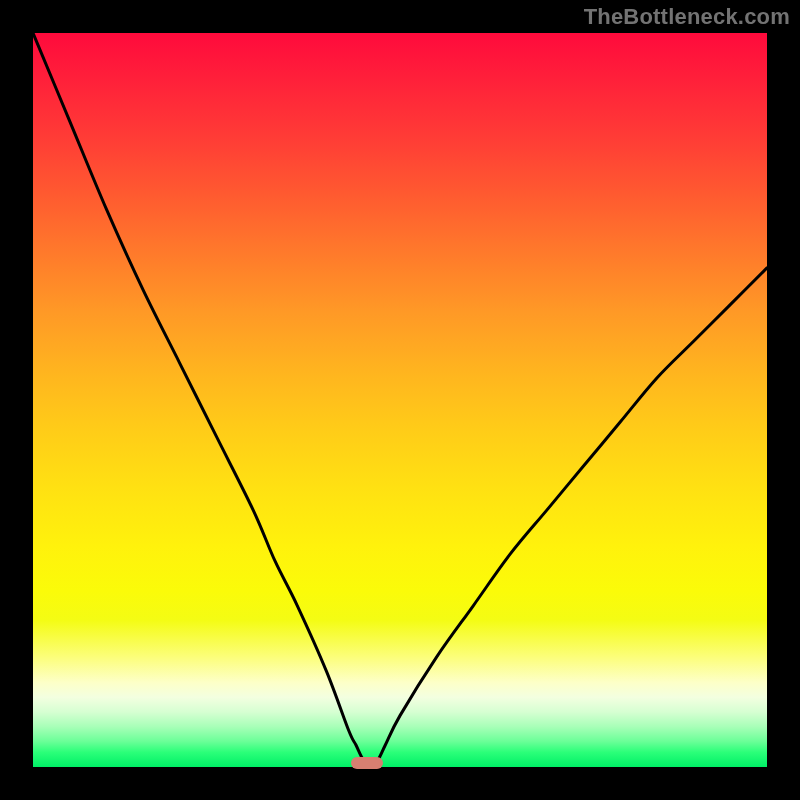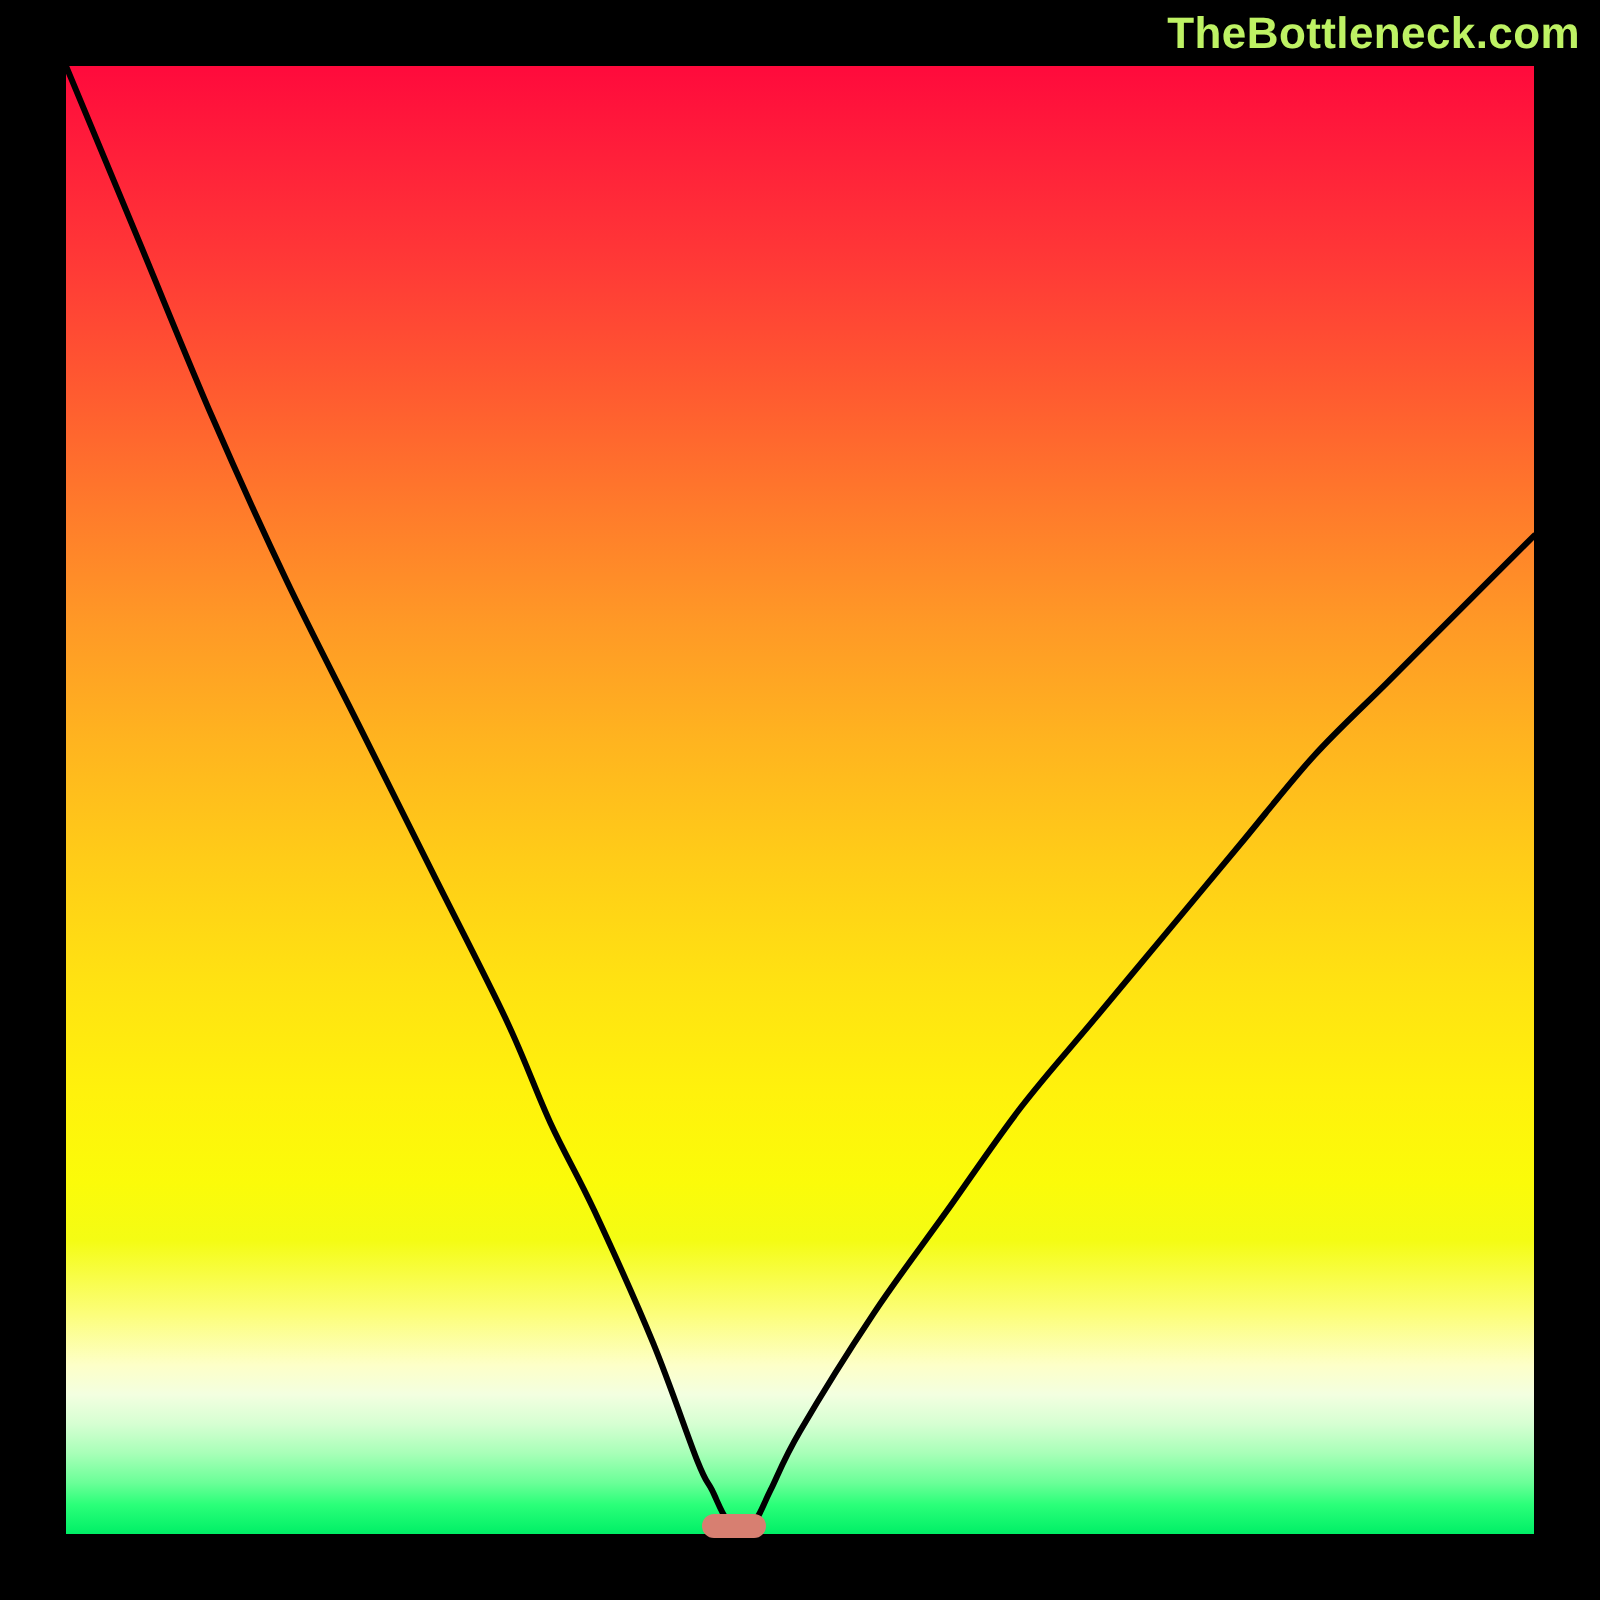--- a/index.html
+++ b/index.html
@@ -14,21 +14,21 @@
   .frame {
     position: relative;
     width: 800px;
     height: 800px;
     background: #000;
   }
   .watermark {
     position: absolute;
     top: 4px;
     right: 10px;
-    color: #bef264;
+    color: #737373;
     font-size: 22px;
     font-weight: 600;
     letter-spacing: 0.2px;
     z-index: 10;
     user-select: none;
   }
   .plot-area {
     position: absolute;
     left: 33px;
     top: 33px;

